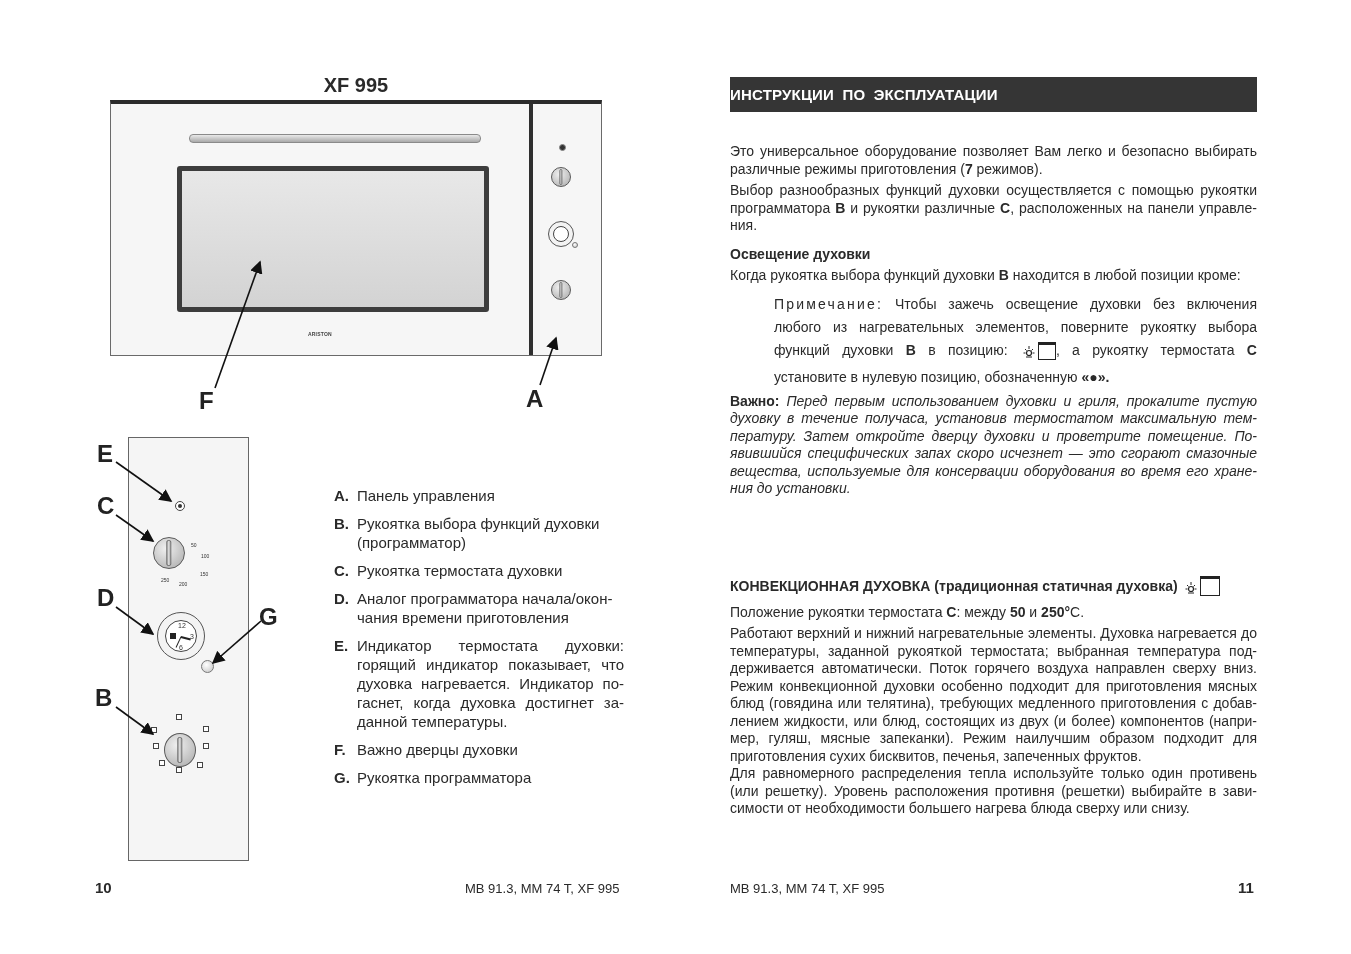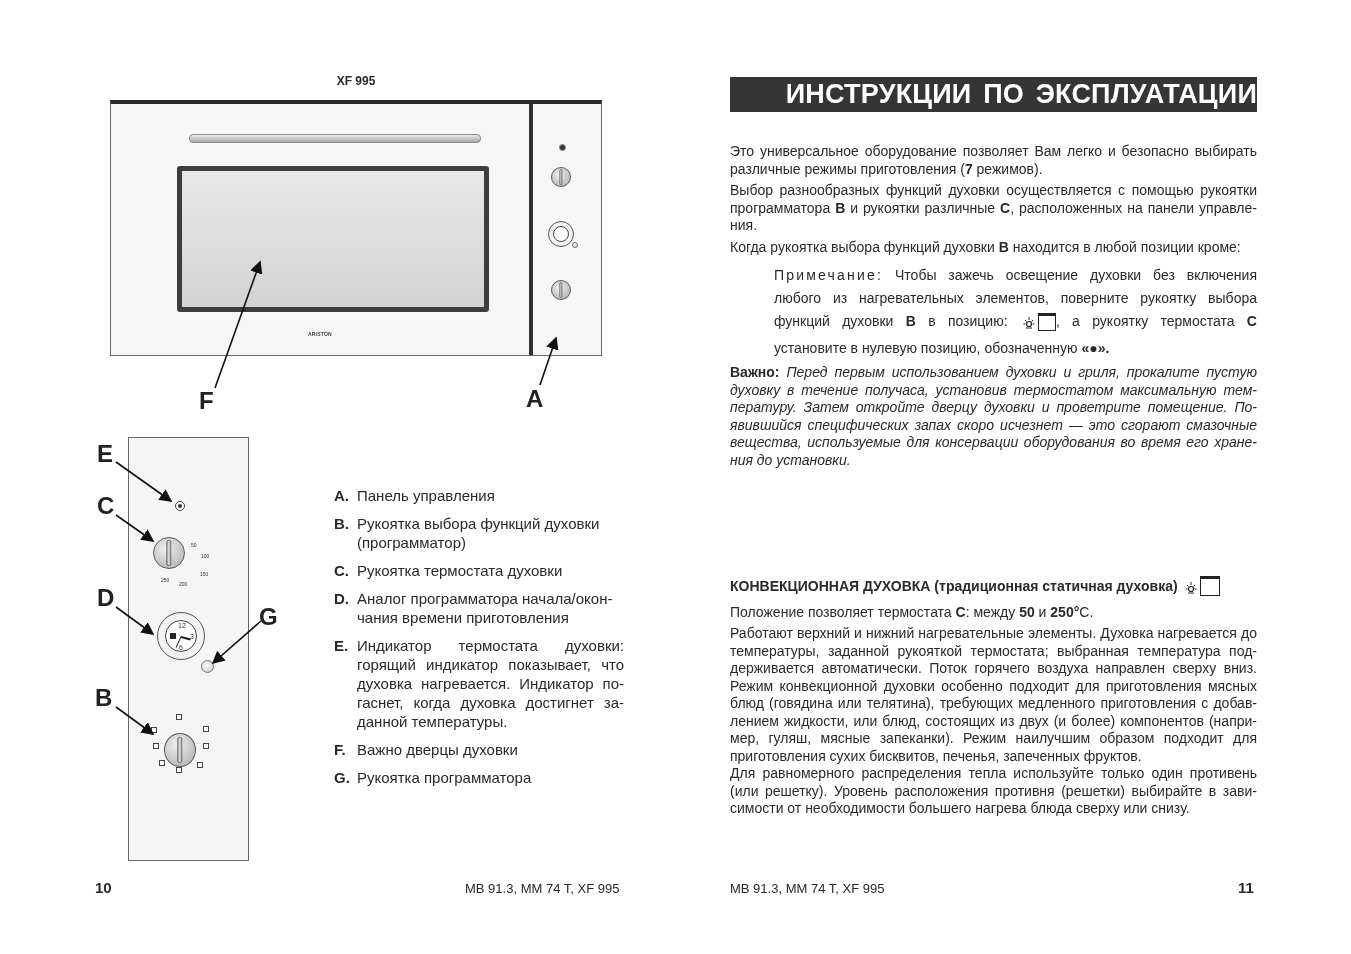--- a/index.html
+++ b/index.html
@@ -2,21 +2,21 @@
 <html><head>
 <meta charset="utf-8">
 <style>
   html, body { margin: 0; padding: 0; background: #ffffff; }
   body { width: 1351px; height: 954px; position: relative; overflow: hidden;
          font-family: "Liberation Sans", sans-serif; color: #2a2a2a; }
   .abs { position: absolute; }
 
   
   .model-title { left: 300px; top: 74px; width: 112px; text-align: center;
-                 font-weight: bold; font-size: 12px; color: #2a2a2a; }
+                 font-weight: bold; font-size: 20px; color: #2a2a2a; }
   .oven { left: 110px; top: 100px; width: 492px; height: 256px;
           border: 1px solid #6a6a6a; border-top: 4px solid #2b2b2b;
           background: #f6f6f6; box-sizing: border-box; }
   .oven-divider { left: 418px; top: 0; width: 4px; height: 100%; background: #2f2f2f; }
   .oven-handle { left: 78px; top: 30px; width: 290px; height: 7px; border-radius: 4px;
                  background: linear-gradient(#e9e9e9, #a9a9a9); border: 1px solid #8a8a8a; }
   .oven-window { left: 66px; top: 62px; width: 302px; height: 136px;
                  border: 5px solid #3d3d3d; border-radius: 3px;
                  background: linear-gradient(#e8e8e8, #d3d3d3); }
   .oven-brand { left: 197px; top: 227px; font-size: 5px; font-weight: bold; color: #444; letter-spacing: .2px; }
@@ -44,21 +44,21 @@
   .legend-item { display: flex; margin-bottom: 9px; }
   .legend-letter { width: 23px; flex: none; font-weight: bold; }
   .legend-text { flex: 1; }
   .legend-text.justify { text-align: justify; }
 
   .footer { font-size: 13px; color: #2a2a2a; }
   .page-num { font-weight: bold; font-size: 15px; color: #2a2a2a; }
 
   
   .banner { left: 730px; top: 77px; width: 527px; height: 35px; background: #353535;
-            color: #fff; font-weight: bold; font-size: 27px; text-align: right; line-height: 35px;
+            color: #fff; font-weight: bold; font-size: 15px; text-align: left; line-height: 35px;
             word-spacing: 4px; letter-spacing: .2px; }
   .col { left: 730px; width: 527px; font-size: 14px; line-height: 17.5px; color: #2a2a2a; }
   .col p { margin: 0; text-align: justify; }
   .gap-s { margin-top: 4px !important; }
   .gap-m { margin-top: 8px !important; }
   .h { font-weight: bold; }
   .spaced { letter-spacing: 2.2px; }
   .ital { font-style: italic; }
   .icon-inline { display: inline-block; vertical-align: -4px; margin: 0 2px; }
   .oven-sym { display: inline-block; width: 18px; height: 18px; border: 1.5px solid #222;
@@ -177,20 +177,21 @@
 
 <div class="abs page-num" style="left:95px; top:879px;">10</div>
 <div class="abs footer" style="left:465px; top:881px;">MB 91.3, MM 74 T, XF 995</div>
 
 <div class="abs banner">ИНСТРУКЦИИ ПО ЭКСПЛУАТАЦИИ</div>
 
 <div class="abs col" style="top:143px;">
   <p><span>Это универсальное оборудование позволяет Вам легко и безопасно выби­рать различные режимы приготовления (</span><b>7</b><span> режимов).</span></p>
   <p class="gap-s"><span>Выбор разнообразных функций духовки  осуществляется  с помощью рукоятки программатора </span><b>B</b><span> и рукоятки различные </span><b>C</b><span>, расположенных на панели управле­ния.</span></p>
 
+  <p class="h gap-m" style="margin-top:11px !important;">Освещение духовки</p>
   <p class="gap-s"><span>Когда рукоятка выбора функций духовки </span><b>B</b><span> находится в  любой позиции кроме:</span></p>
   <p class="gap-m" style="line-height:23px;margin-left:44px;"><span class="spaced">Примечание:</span><span> Чтобы зажечь освещение духовки без включения любого из нагревательных элементов, поверните рукоятку выбора функций духовки </span><b>B</b><span> в позицию: </span><span class="icon-inline"><svg width="14" height="14" viewBox="0 0 14 14">
           <circle cx="7" cy="8" r="2.5" fill="none" stroke="#222" stroke-width="1.2"></circle>
           <g stroke="#222" stroke-width="1">
             <line x1="7" y1="1" x2="7" y2="4"></line>
             <line x1="1.5" y1="8" x2="3.5" y2="8"></line>
             <line x1="10.5" y1="8" x2="12.5" y2="8"></line>
             <line x1="3" y1="4" x2="4.5" y2="5.5"></line>
             <line x1="11" y1="4" x2="9.5" y2="5.5"></line>
             <line x1="4" y1="12" x2="10" y2="12"></line>
@@ -204,19 +205,19 @@
           <circle cx="7" cy="8" r="2.5" fill="none" stroke="#222" stroke-width="1.2"></circle>
           <g stroke="#222" stroke-width="1">
             <line x1="7" y1="1" x2="7" y2="4"></line>
             <line x1="1.5" y1="8" x2="3.5" y2="8"></line>
             <line x1="10.5" y1="8" x2="12.5" y2="8"></line>
             <line x1="3" y1="4" x2="4.5" y2="5.5"></line>
             <line x1="11" y1="4" x2="9.5" y2="5.5"></line>
             <line x1="4" y1="12" x2="10" y2="12"></line>
           </g>
         </svg></span><span class="oven-sym" style="width:20px;height:20px;"></span></p>
-  <p class="gap-s"><span>Положение позволяет термостата </span><b>C</b><span>: между </span><b>50</b><span> и </span><b>250°</b><span>C.</span></p>
+  <p class="gap-s"><span>Положение рукоятки термостата </span><b>C</b><span>: между </span><b>50</b><span> и </span><b>250°</b><span>C.</span></p>
   <p class="gap-s">Работают верхний и нижний нагревательные элементы. Духовка нагревается до температуры, заданной рукояткой термостата; выбранная температура под­держивается автоматически. Поток горячего воздуха направлен сверху вниз. Режим конвекционной духовки особенно подходит для приготовления мясных блюд (говядина или телятина), требующих медленного приготовления с добав­лением жидкости, или блюд, состоящих из двух (и более) компонентов (напри­мер, гуляш, мясные запеканки). Режим наилучшим образом подходит для приготовления сухих бисквитов, печенья,  запеченных фруктов.</p>
   <p>Для равномерного распределения тепла используйте только один противень (или решетку). Уровень расположения противня (решетки) выбирайте в зави­симости от необходимости большего нагрева блюда сверху или снизу.</p>
 </div>
 
 <div class="abs footer" style="left:730px; top:881px;">MB 91.3, MM 74 T, XF 995</div>
 <div class="abs page-num" style="left:1238px; top:879px;">11</div>
 
 </body></html>

